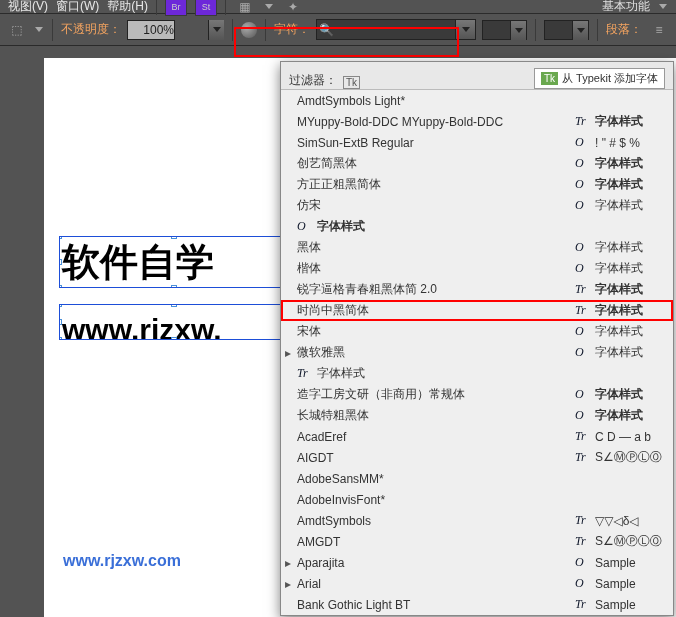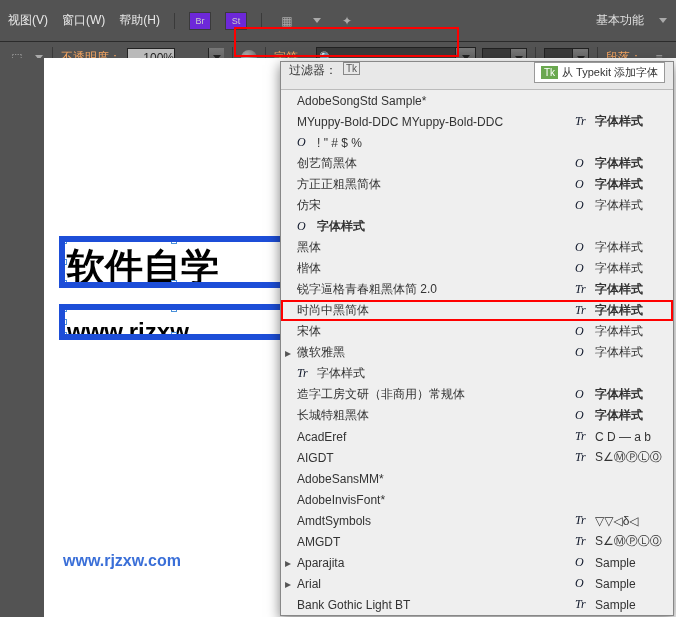--- a/index.html
+++ b/index.html
@@ -1,17 +1,17 @@
 <!DOCTYPE html>
 <html><head>
 <meta charset="utf-8">
 <style>
 *{box-sizing:border-box;margin:0;padding:0;font-family:"SimSun",sans-serif;}
 body{width:676px;height:617px;background:#535353;overflow:hidden;position:relative;font-size:12px;color:#ccc;}
-.menubar{height:42px;background:#535353;display:flex;align-items:center;padding:0 8px;gap:14px;border-bottom:1px solid #2b2b2b;}
+.menubar{height:14px;background:#535353;display:flex;align-items:center;padding:0 8px;gap:8px;border-bottom:1px solid #2b2b2b;}
 .menu-item{color:#e8e8e8;cursor:default;font-size:12px;}
 .menubar .sep{width:1px;height:16px;background:#3a3a3a;}
 .icon-btn{width:22px;height:18px;display:flex;align-items:center;justify-content:center;border:1px solid #3a3a3a;background:#6d28d9;font-size:9px;color:#ccc;}
 .icon-plain{width:22px;height:18px;display:flex;align-items:center;justify-content:center;color:#aaa;}
 .spacer{flex:1;}
 .basic{color:#e0e0e0;}
 .dd{width:10px;height:10px;display:flex;align-items:center;justify-content:center;}
 .dd::before{content:"";border-left:4px solid transparent;border-right:4px solid transparent;border-top:5px solid #aaa;}
 .toolbar{height:32px;background:#535353;display:flex;align-items:center;padding:0 6px;gap:6px;border-bottom:1px solid #2a2a2a;}
 .toolbar .sep{width:1px;height:22px;background:#3a3a3a;margin:0 2px;}
@@ -22,27 +22,27 @@
 .font-combo .search{width:20px;text-align:center;color:#aaa;}
 .combo-arrow{width:20px;height:19px;background:linear-gradient(#777,#555);border-left:1px solid #222;display:flex;align-items:center;justify-content:center;margin-left:auto;}
 .combo-arrow::before{content:"";border-left:4px solid transparent;border-right:4px solid transparent;border-top:5px solid #222;}
 .highlight-box{position:absolute;border:2px solid red;pointer-events:none;}
 .hl1{left:234px;top:27px;width:225px;height:30px;}
 .smallbox{width:45px;height:20px;background:#3a3a3a;border:1px solid #222;display:flex;}
 .smallbox .combo-arrow{width:16px;}
 .canvas{position:absolute;left:0;top:58px;right:0;bottom:0;}
 .canvas-left{width:44px;height:100%;background:#535353;float:left;}
 .canvas-main{position:absolute;left:44px;top:0;right:0;bottom:0;background:#fff;}
-.text-box{position:absolute;border:6px solid #1d4ed8;}
+.text-box{position:absolute;border:1px solid #1d4ed8;}
 .txt1{left:15px;top:178px;width:230px;height:52px;font-size:38px;font-weight:bold;color:#000;font-family:"SimHei";padding:0 2px;overflow:hidden;white-space:nowrap;}
-.txt2{left:15px;top:246px;width:230px;height:36px;font-size:24px;font-weight:bold;color:#000;font-family:"SimHei";padding:8px 2px 0;overflow:hidden;white-space:nowrap;}
+.txt2{left:15px;top:246px;width:230px;height:36px;font-size:30px;font-weight:bold;color:#000;font-family:"SimHei";padding:8px 2px 0;overflow:hidden;white-space:nowrap;}
 .sel-handle{width:6px;height:6px;background:#fff;border:1px solid #4a90d9;position:absolute;}
 .watermark{position:absolute;left:19px;top:494px;font-size:16px;font-weight:bold;color:#3a6fd8;text-shadow:0 0 2px #fff,0 0 2px #fff,0 0 2px #fff;}
 .dropdown{position:absolute;left:280px;top:61px;width:394px;height:555px;background:#efefef;border:1px solid #888;box-shadow:0 4px 12px rgba(0,0,0,.5);}
-.filter-row{height:28px;background:#e8e8e8;border-bottom:1px solid #bbb;display:flex;align-items:flex-start;padding:0 8px;gap:6px;color:#333;}
+.filter-row{height:28px;background:#e8e8e8;border-bottom:1px solid #bbb;display:flex;align-items:flex-end;padding:0 8px;gap:6px;color:#333;}
 .tk{background:#6aa84f;color:#fff;padding:1px 3px;font-size:10px;}
 .tk-outline{border:1px solid #888;padding:0 2px;font-size:10px;color:#555;}
 .typekit-btn{background:#fff;border:1px solid #999;padding:2px 6px;display:flex;align-items:center;gap:4px;color:#333;font-size:11px;}
 .font-list{overflow-y:auto;height:524px;}
 .font-row{height:21px;display:flex;align-items:center;padding:0 4px 0 16px;color:#333;font-size:12px;cursor:default;position:relative;}
 .font-row .name{flex:1;white-space:nowrap;overflow:hidden;}
 .font-row .type{width:16px;font-style:italic;color:#0f172a;font-family:serif;}
 .font-row .type.O{font-style:italic;}
 .font-row .sample{width:78px;font-size:12px;text-align:left;padding-left:4px;white-space:nowrap;overflow:hidden;}
 .font-row .sample.bold{font-weight:bold;}
@@ -124,30 +124,31 @@
     <span>过滤器：</span>
     <span class="tk-outline">Tk</span>
     <div class="spacer"></div>
     <div class="typekit-btn">
       <span class="tk">Tk</span>
       <span>从 Typekit 添加字体</span>
     </div>
   </div>
   <div class="font-list" id="font-list" style="position: relative;">
       <div class="font-row">
-        <span class="name">AdobeSongStd Sample*</span>
+        <span class="name">AmdtSymbols Light*</span>
         <span class="type "></span>
         <span class="sample"></span>
       </div>
       <div class="font-row">
         <span class="name">MYuppy-Bold-DDC MYuppy-Bold-DDC</span>
         <span class="type Tr">Tr</span>
         <span class="sample bold">字体样式</span>
       </div>
       <div class="font-row">
+        <span class="name">SimSun-ExtB Regular</span>
         <span class="type O">O</span>
         <span class="sample">! " # $ %</span>
       </div>
       <div class="font-row">
         <span class="name">创艺简黑体</span>
         <span class="type O">O</span>
         <span class="sample bold">字体样式</span>
       </div>
       <div class="font-row">
         <span class="name">方正正粗黑简体</span>

